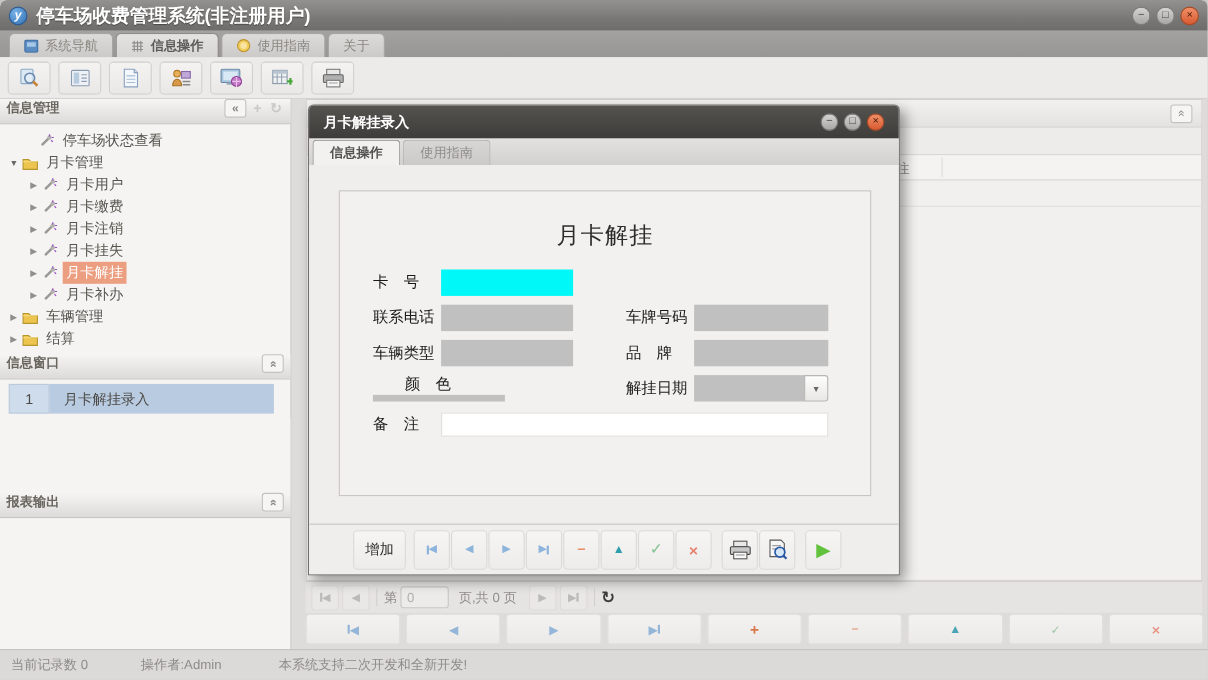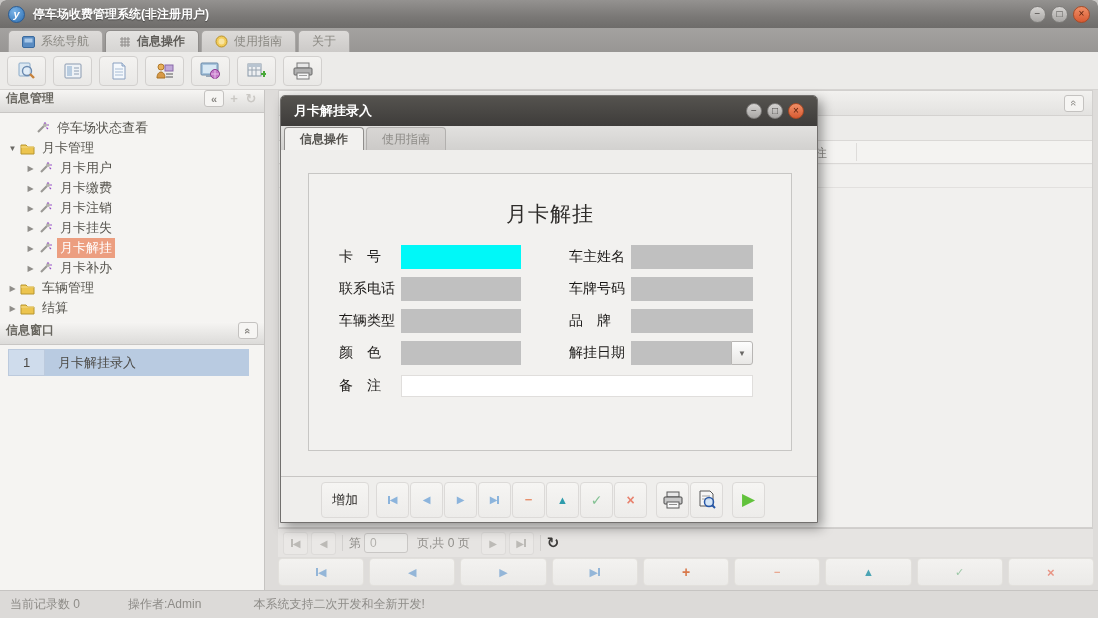--- a/index.html
+++ b/index.html
@@ -7,21 +7,21 @@
   body { font-family:"Liberation Sans","DejaVu Sans",sans-serif; background:#c8c6c4; position:relative; overflow:hidden; }
   .app { position:absolute; inset:0; background:#dedcda; border-radius:6px 6px 0 0; overflow:hidden; }
 
   
   .titlebar { position:absolute; left:0; top:0; right:0; height:28px;
     background:linear-gradient(#949290,#7a7876 60%,#6e6c6a); border-radius:6px 6px 0 0;
     display:flex; align-items:center; padding:0 8px; }
   .logo { width:17px; height:17px; border-radius:50%; background:radial-gradient(circle at 35% 30%,#7ab4e8,#2e6eb0);
     color:#fff; font-size:11px; font-weight:bold; display:flex; align-items:center; justify-content:center;
     border:1px solid #2a5c94; margin-right:8px; font-style:italic; }
-  .wtitle { color:#fff; font-size:12px; font-weight:bold; text-shadow:0 1px 1px rgba(0,0,0,.4); }
+  .wtitle { color:#fff; font-size:17px; font-weight:bold; text-shadow:0 1px 1px rgba(0,0,0,.4); }
   .winctl { margin-left:auto; display:flex; gap:5px; }
   .cbtn { width:17px; height:17px; border-radius:50%; border:1px solid #7e7c7a;
     background:linear-gradient(#d6d4d2,#a8a6a4); color:#4a4846; font-size:10px; line-height:14px;
     text-align:center; cursor:default; }
   .cbtn.close { background:linear-gradient(#f09068,#d85a32); border-color:#a84a26; color:#58200c; }
 
   
   .tabbar { position:absolute; left:0; top:28px; right:0; height:24px;
     background:linear-gradient(#a4a2a0,#989694); display:flex; align-items:flex-end; padding-left:8px; }
   .mtab { height:22px; margin-right:2px; padding:0 13px; display:flex; align-items:center; gap:6px;
@@ -364,20 +364,30 @@
               <span class="chev-up">«</span>
             </span>
           </span>
       </div>
       <div class="iw-row">
         <div class="iw-idx">1</div>
         <div class="iw-lbl">月卡解挂录入</div>
       </div>
     </div>
     <div class="sb-fill"></div>
+    <div class="sb-sec3">
+      <div class="phead">
+        <span>报表输出</span>
+        <span class="sp">
+            <span class="sqbtn">
+              <span class="chev-up">«</span>
+            </span>
+          </span>
+      </div>
+    </div>
   </div>
 
   <div class="main">
     <div class="main-head">
       <span class="sqbtn">
           <span class="chev-up">«</span>
         </span>
     </div>
     <div class="grid-head">
       <span class="col">备注</span>
@@ -463,44 +473,40 @@
     </div>
 
     <div class="dbody">
       <div class="fpanel">
         <div class="fhead">月卡解挂</div>
 
         <div class="frow" style="left:30px; top:71px;">
           <span class="flabel" style="width:62px">卡　号</span>
           <span class="finput cyan" style="width:120px"></span>
         </div>
-        <div class="frow" style="left:260px; top:71px;">
-          <span class="flabel" style="width:62px">车主姓名</span>
-          <span class="finput" style="width:122px"></span>
-        </div>
 
         <div class="frow" style="left:260px; top:103px;">
           <span class="flabel" style="width:62px">车牌号码</span>
           <span class="finput" style="width:122px"></span>
         </div>
         <div class="frow" style="left:30px; top:103px;">
           <span class="flabel" style="width:62px">联系电话</span>
           <span class="finput" style="width:120px"></span>
         </div>
 
         <div class="frow" style="left:30px; top:135px;">
           <span class="flabel" style="width:62px">车辆类型</span>
           <span class="finput" style="width:120px"></span>
         </div>
         <div class="frow" style="left:260px; top:135px;">
           <span class="flabel" style="width:62px">品　牌</span>
           <span class="finput" style="width:122px"></span>
         </div>
 
-        <div class="frow" style="left:30px; top:167px;">
+        <div class="frow" style="left:30px; top:167px;flex-direction:column;">
           <span class="flabel" style="width:62px">颜　色</span>
           <span class="finput" style="width:120px"></span>
         </div>
         <div class="frow" style="left:260px; top:167px;">
           <span class="flabel" style="width:62px">解挂日期</span>
           <span class="combo">
             <span class="fld"></span>
             <span class="drop">▼</span>
           </span>
         </div>

